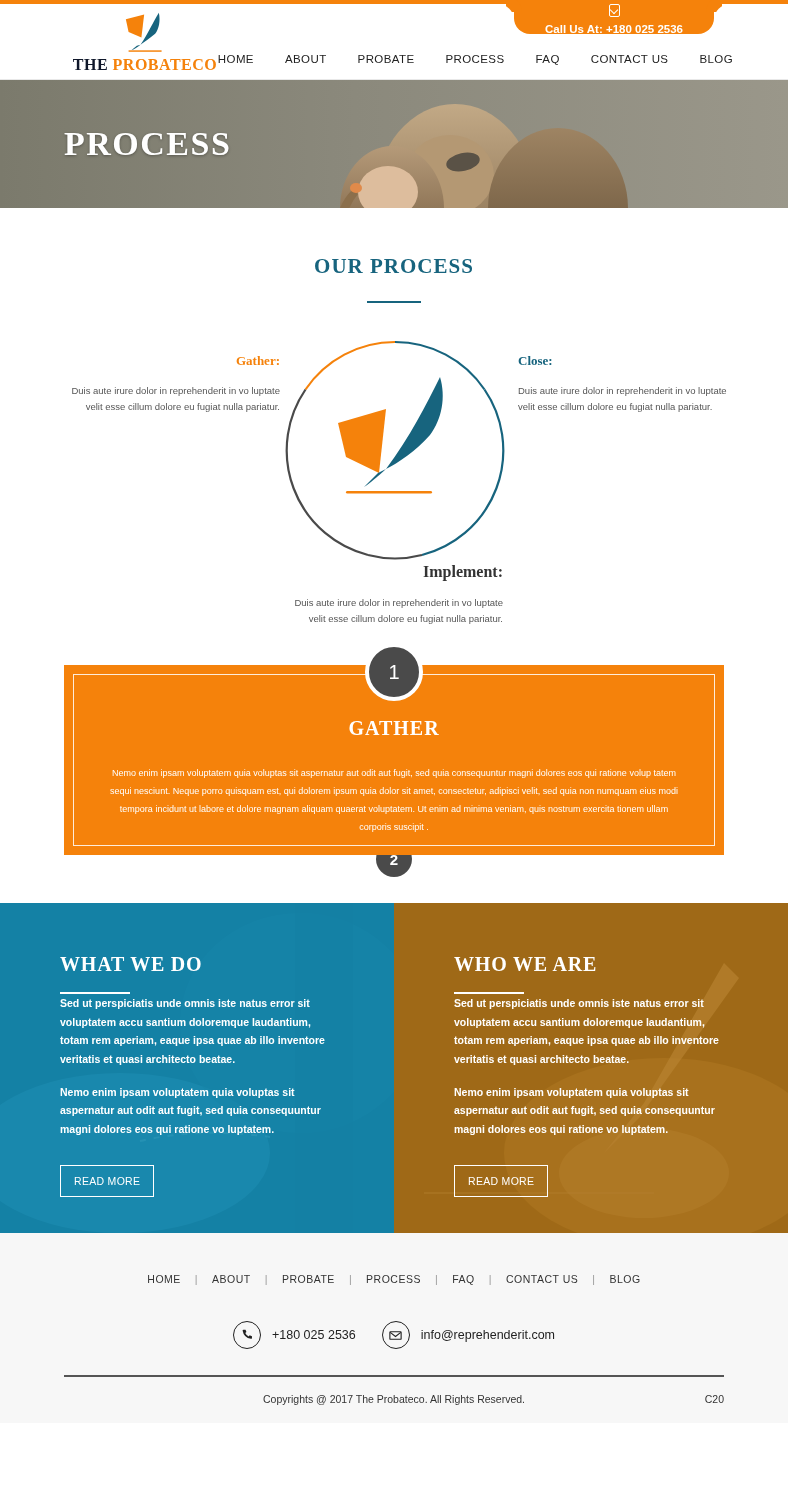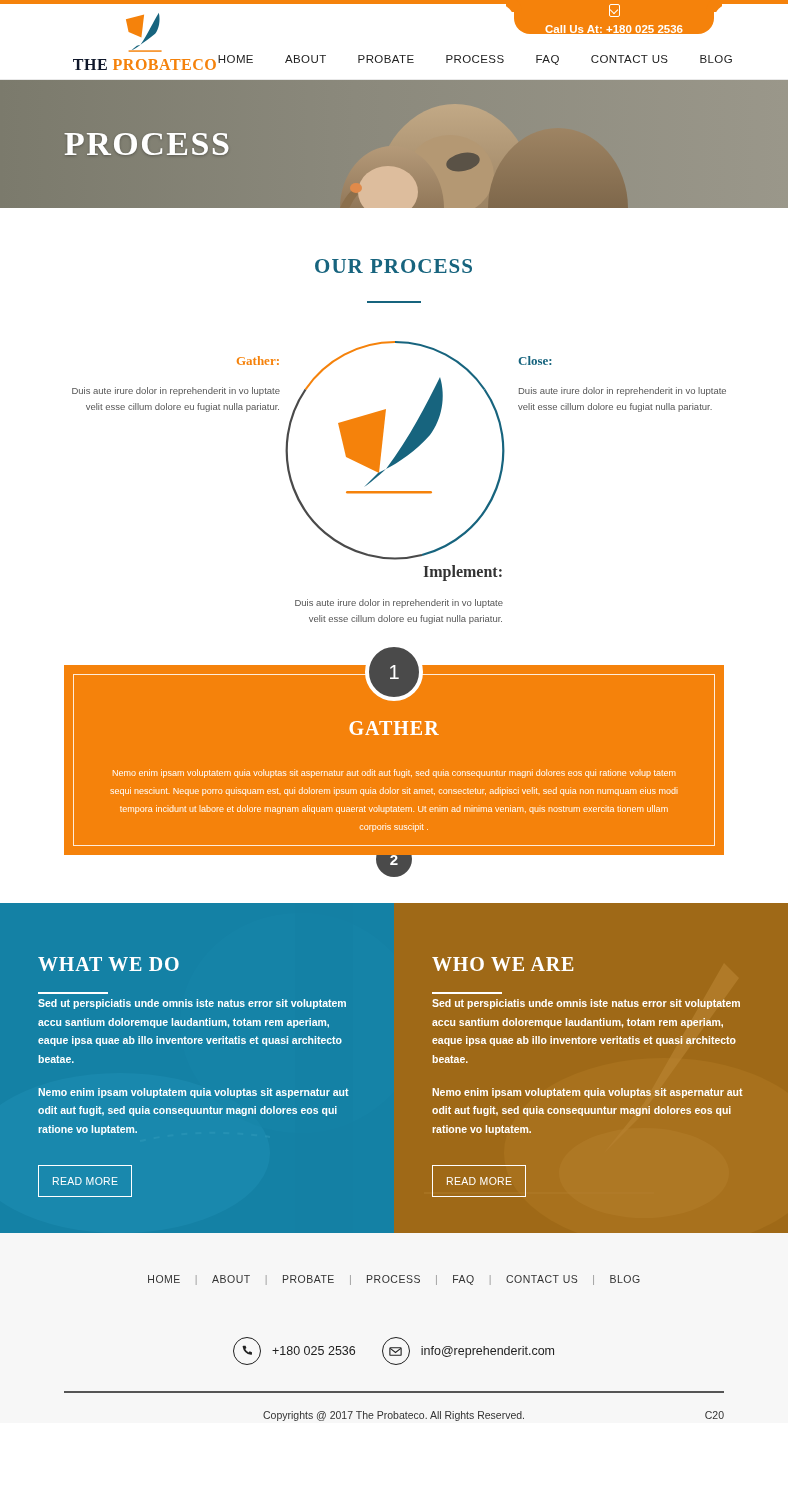--- a/index.html
+++ b/index.html
@@ -223,21 +223,21 @@
   }
   .gather-body {
     margin-top: 24px;
     font-size: 9px;
     line-height: 2.0;
     color: #ffffff;
   }
 
   
   .split { display: flex; height: 330px; margin-top: 48px; }
-  .split-half { position: relative; overflow: hidden; flex: 1 1 50%; padding: 50px 38px 0; }
+  .split-half { position: relative; overflow: hidden; flex: 1 1 50%; padding: 50px 60px 0; }
   .half-teal { background: #1889ae; }
   .half-gold { background: #a9701a; }
   .half-photo { position: absolute; inset: 0; opacity: .30; }
   .half-content { position: relative; z-index: 2; }
   .half-title {
     font-family: "Liberation Serif", serif;
     font-size: 20px;
     font-weight: bold;
     color: #ffffff;
     letter-spacing: .8px;
@@ -273,21 +273,21 @@
     letter-spacing: .5px;
     color: #333;
   }
   .foot-nav a { color: #333; text-decoration: none; }
   .foot-sep { color: #999; }
   .foot-contact {
     display: flex;
     justify-content: center;
     align-items: center;
     gap: 26px;
-    margin-top: 52px;
+    margin-top: 36px;
     font-size: 12.5px;
     color: #222;
   }
   .contact-item { display: flex; align-items: center; gap: 11px; }
   .circle-icon {
     width: 28px; height: 28px;
     border: 1.5px solid #222;
     border-radius: 50%;
     display: flex; align-items: center; justify-content: center;
   }

